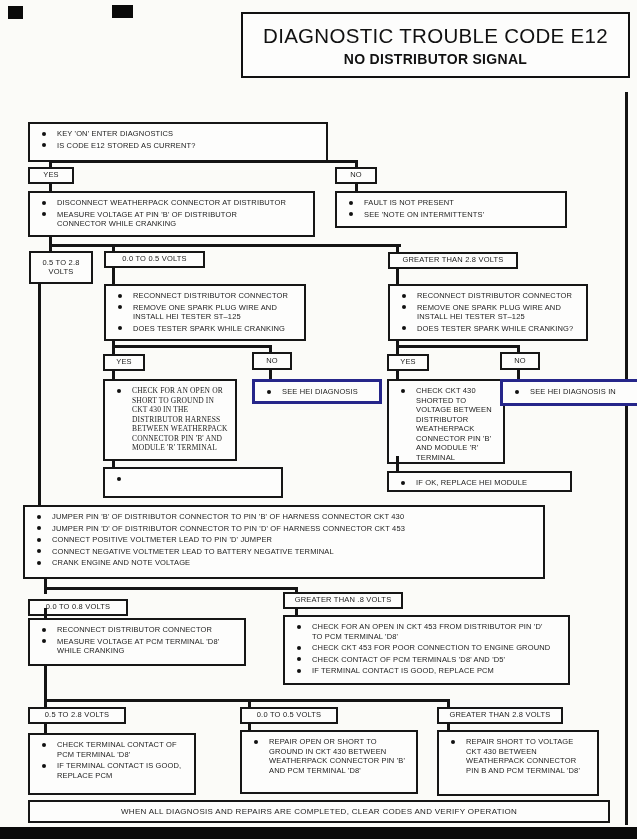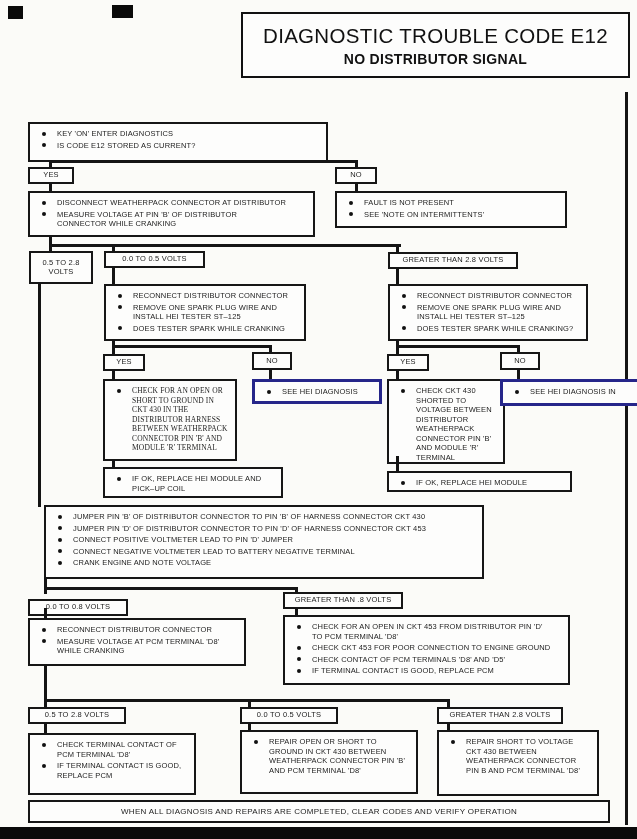--- a/index.html
+++ b/index.html
@@ -178,32 +178,31 @@
     <div class="b-row">
         <span class="dot"></span>
         <span class="txt">SEE HEI DIAGNOSIS IN</span>
       </div>
   </div>
 
   <div class="line" style="left:112px;top:460px;width:3px;height:8px;"></div>
   <div class="box bullets" style="left:103px;top:467px;width:180px;min-height:31px;">
     <div class="b-row">
         <span class="dot"></span>
-        <span class="txt" style="max-width:140px;">IF OK, REPLACE HEI MODULE AND PICK–UP COIL</span>
       </div>
   </div>
   <div class="line" style="left:396px;top:456px;width:3px;height:16px;"></div>
   <div class="box bullets" style="left:387px;top:471px;width:185px;min-height:21px;">
     <div class="b-row">
         <span class="dot"></span>
         <span class="txt">IF OK, REPLACE HEI MODULE</span>
       </div>
   </div>
 
-  <div class="box bullets" style="left:44px;top:505px;width:440px;min-height:74px;">
+  <div class="box bullets" style="left:23px;top:505px;width:522px;min-height:74px;">
     <div class="b-row">
         <span class="dot"></span>
         <span class="txt">JUMPER PIN 'B' OF DISTRIBUTOR CONNECTOR TO PIN 'B' OF HARNESS CONNECTOR CKT 430</span>
       </div>
     <div class="b-row">
         <span class="dot"></span>
         <span class="txt">JUMPER PIN 'D' OF DISTRIBUTOR CONNECTOR TO PIN 'D' OF HARNESS CONNECTOR CKT 453</span>
       </div>
     <div class="b-row">
         <span class="dot"></span>

